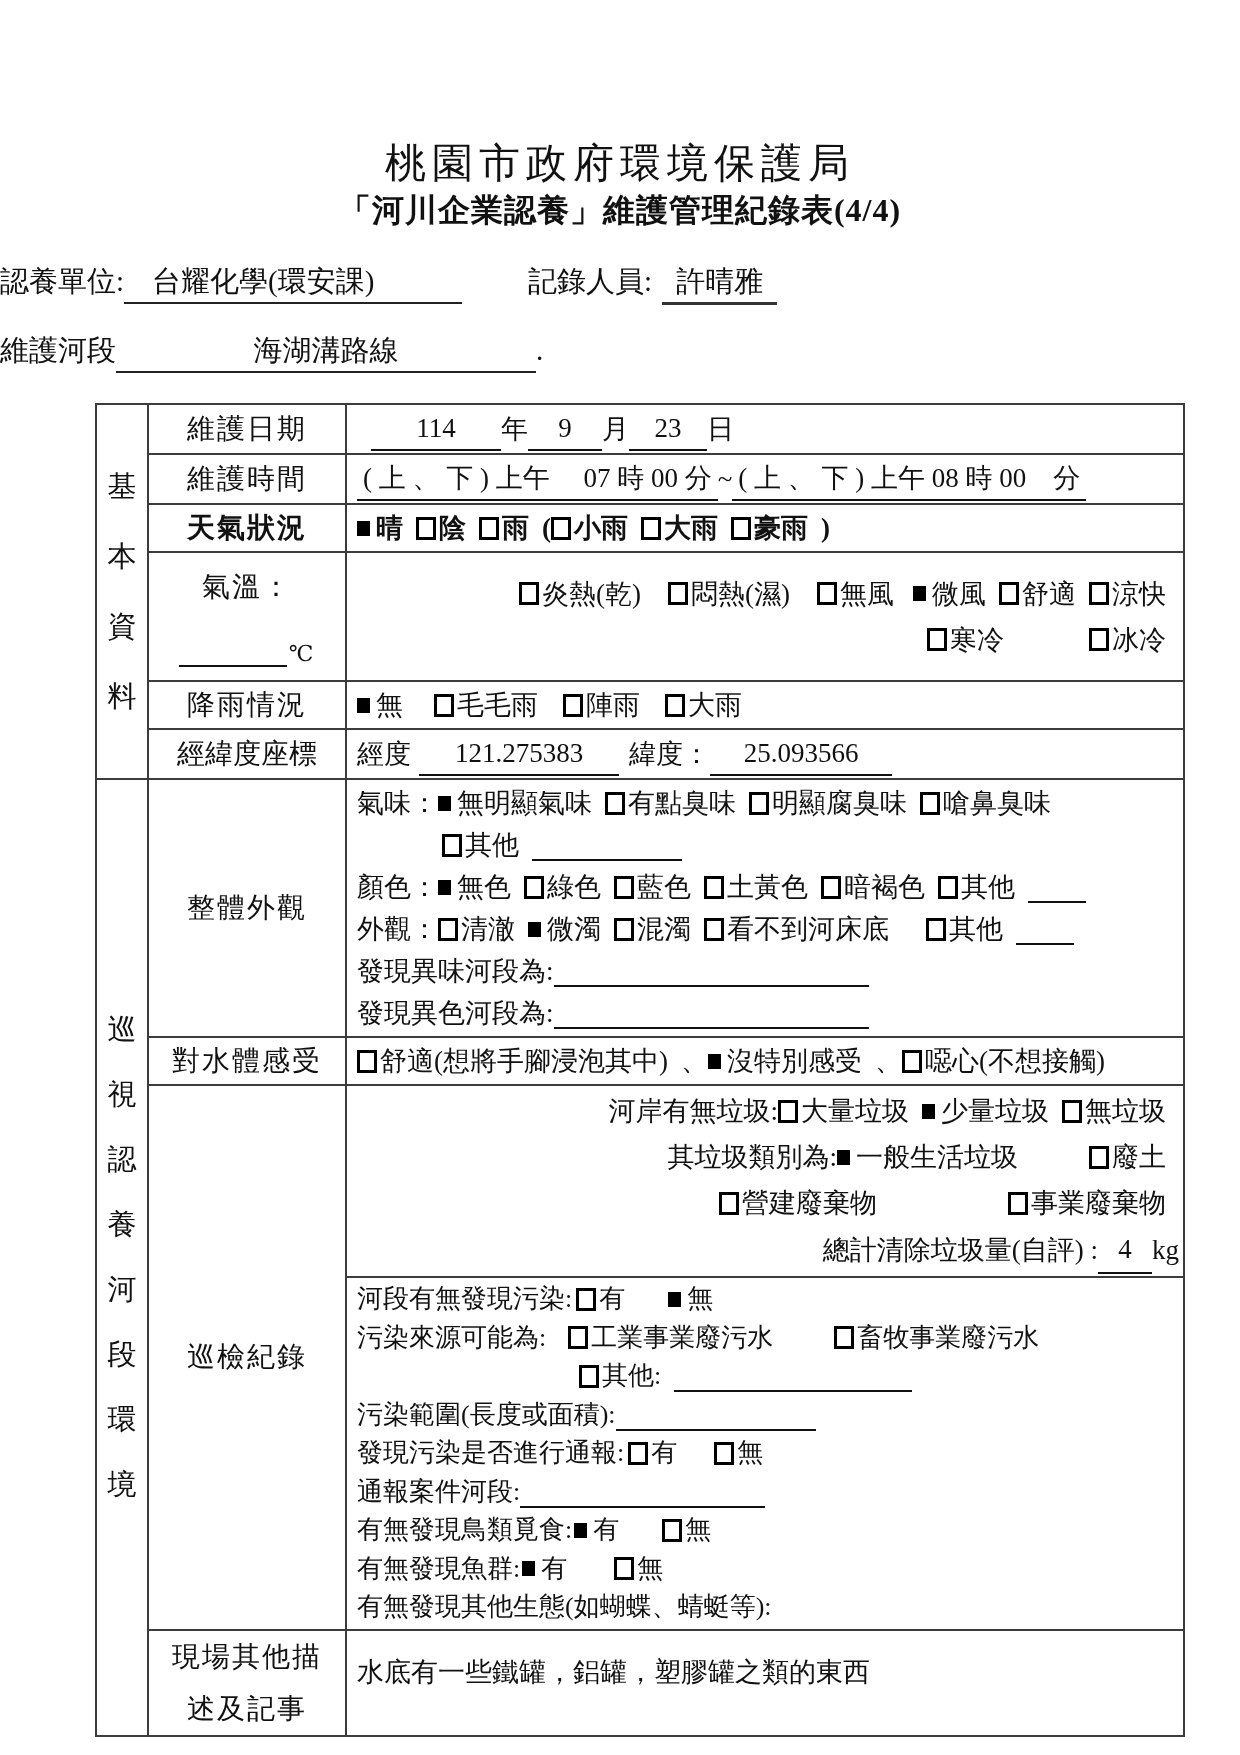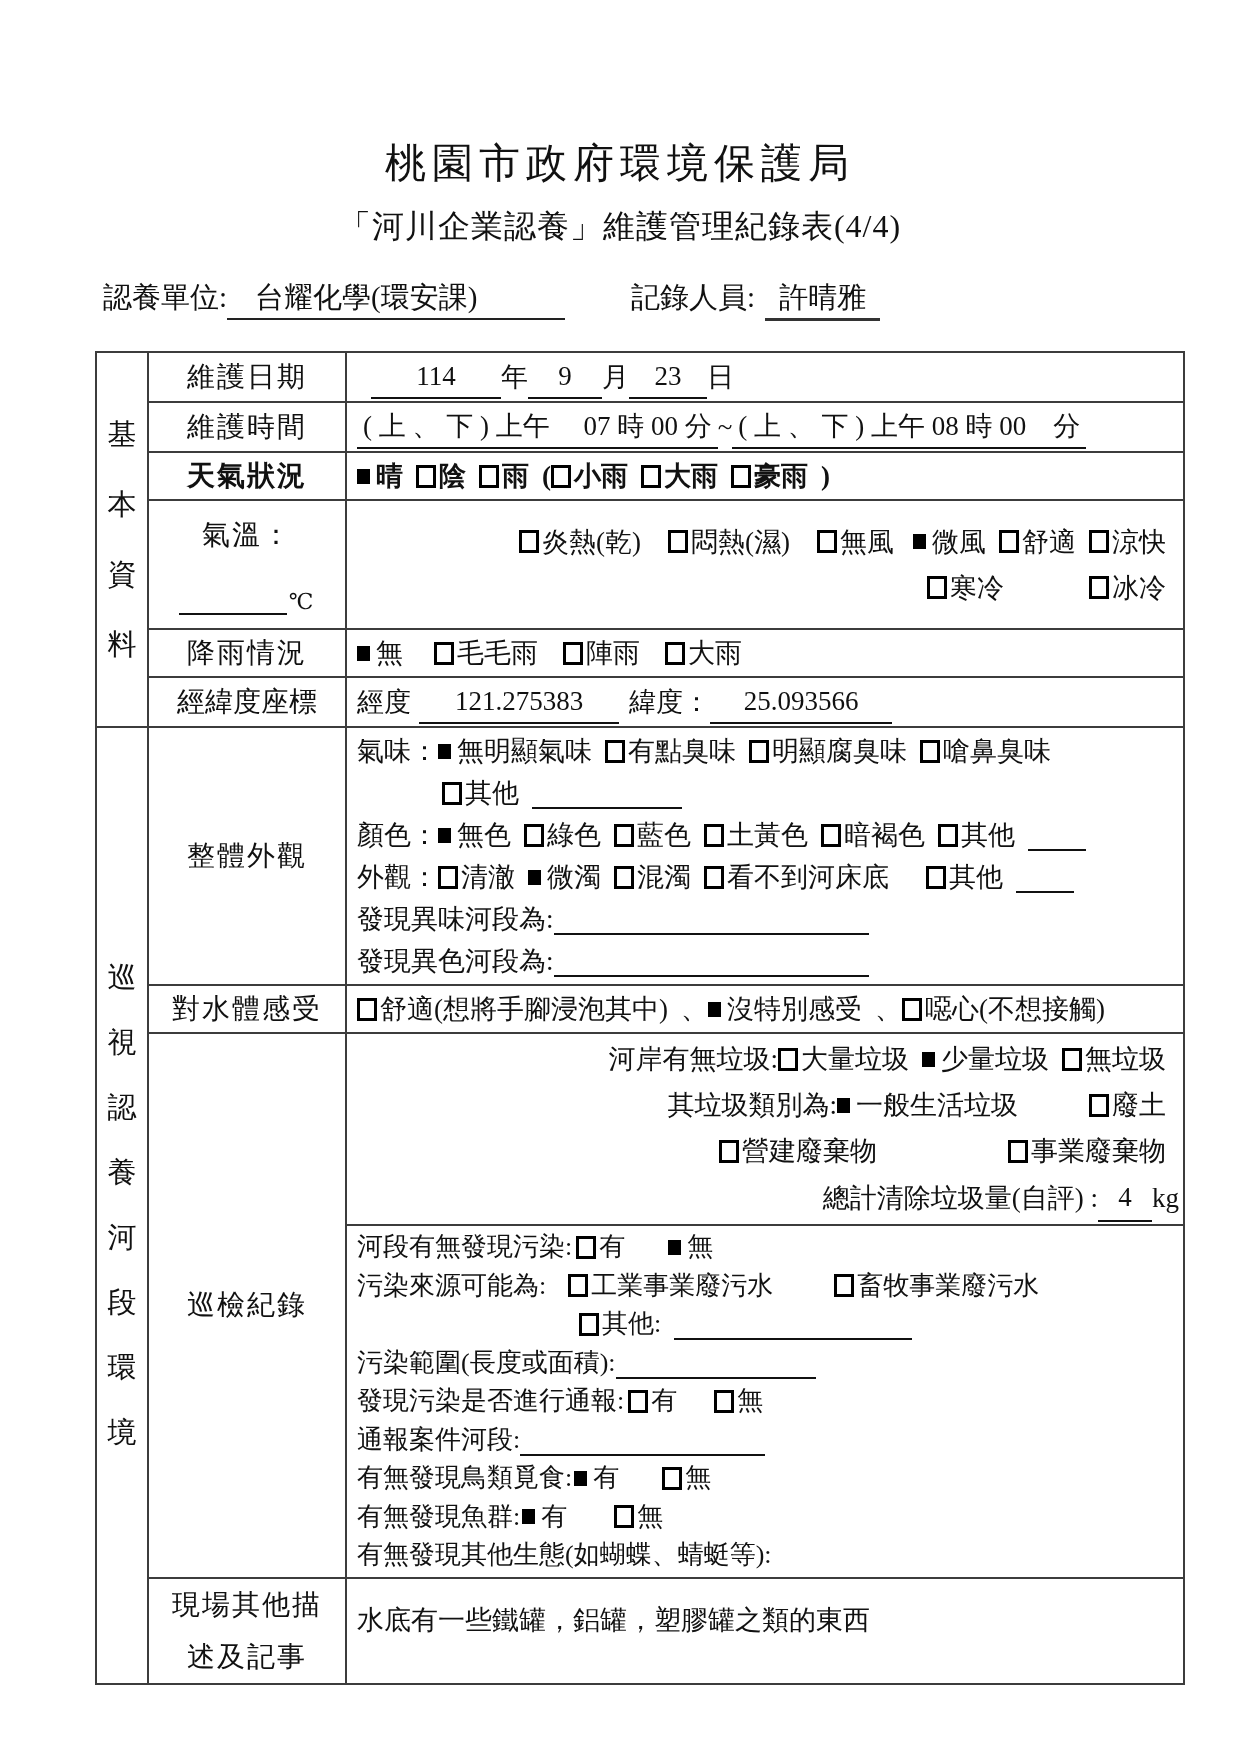--- a/index.html
+++ b/index.html
@@ -7,24 +7,24 @@
     width:1240px;height:1755px;position:relative;
     font-family:"Liberation Serif","DejaVu Serif",serif;
     color:#111;
   }
   .page{padding-top:138px;}
   .doc-title{
     text-align:center;font-size:41px;line-height:50px;font-weight:400;
     letter-spacing:6px;margin:0;
   }
   .doc-subtitle{
-    text-align:center;font-size:32px;line-height:44px;font-weight:400;
-    letter-spacing:1px;margin:16px;
+    text-align:center;font-size:32px;line-height:44px;font-weight:700;
+    letter-spacing:1px;margin:0;
   }
-  .hdr{margin-left:103px;margin-right:90px;font-size:29px;}
+  .hdr{margin-right:90px;font-size:29px;}
   .hdr-line1{margin-top:30px;display:flex;align-items:baseline;}
   .hdr-line2{margin-top:26px;display:flex;align-items:baseline;}
   .u-val{
     display:inline-block;border-bottom:2px solid #222;
     padding:0 10px;white-space:nowrap;
   }
   .u-unit{min-width:300px;text-align:left;padding-left:28px;}
   .u-recorder{border-bottom:3px solid #333;padding:0 14px;}
   .u-river{min-width:400px;text-align:center;}
   .gap30{display:inline-block;width:66px;}
@@ -74,20 +74,25 @@
 
   <div class="hdr">
     <div class="hdr-line1">
       <span>認養單位:</span>
       <span class="u-val u-unit">台耀化學(環安課)</span>
       <span class="gap30"></span>
       <span>記錄人員:</span>
       <span style="display:inline-block;width:10px;"></span>
       <span class="u-val u-recorder">許晴雅</span>
     </div>
+    <div class="hdr-line2">
+      <span>維護河段</span>
+      <span class="u-val u-river">海湖溝路線</span>
+      <span>.</span>
+    </div>
   </div>
 
   <table class="form">
 
     <tbody>
         <tr style="height:44px;">
       <td class="sec" rowspan="6">
         <div class="vlabel vlabel-basic">
               <span>基</span>
               <span>本</span>

